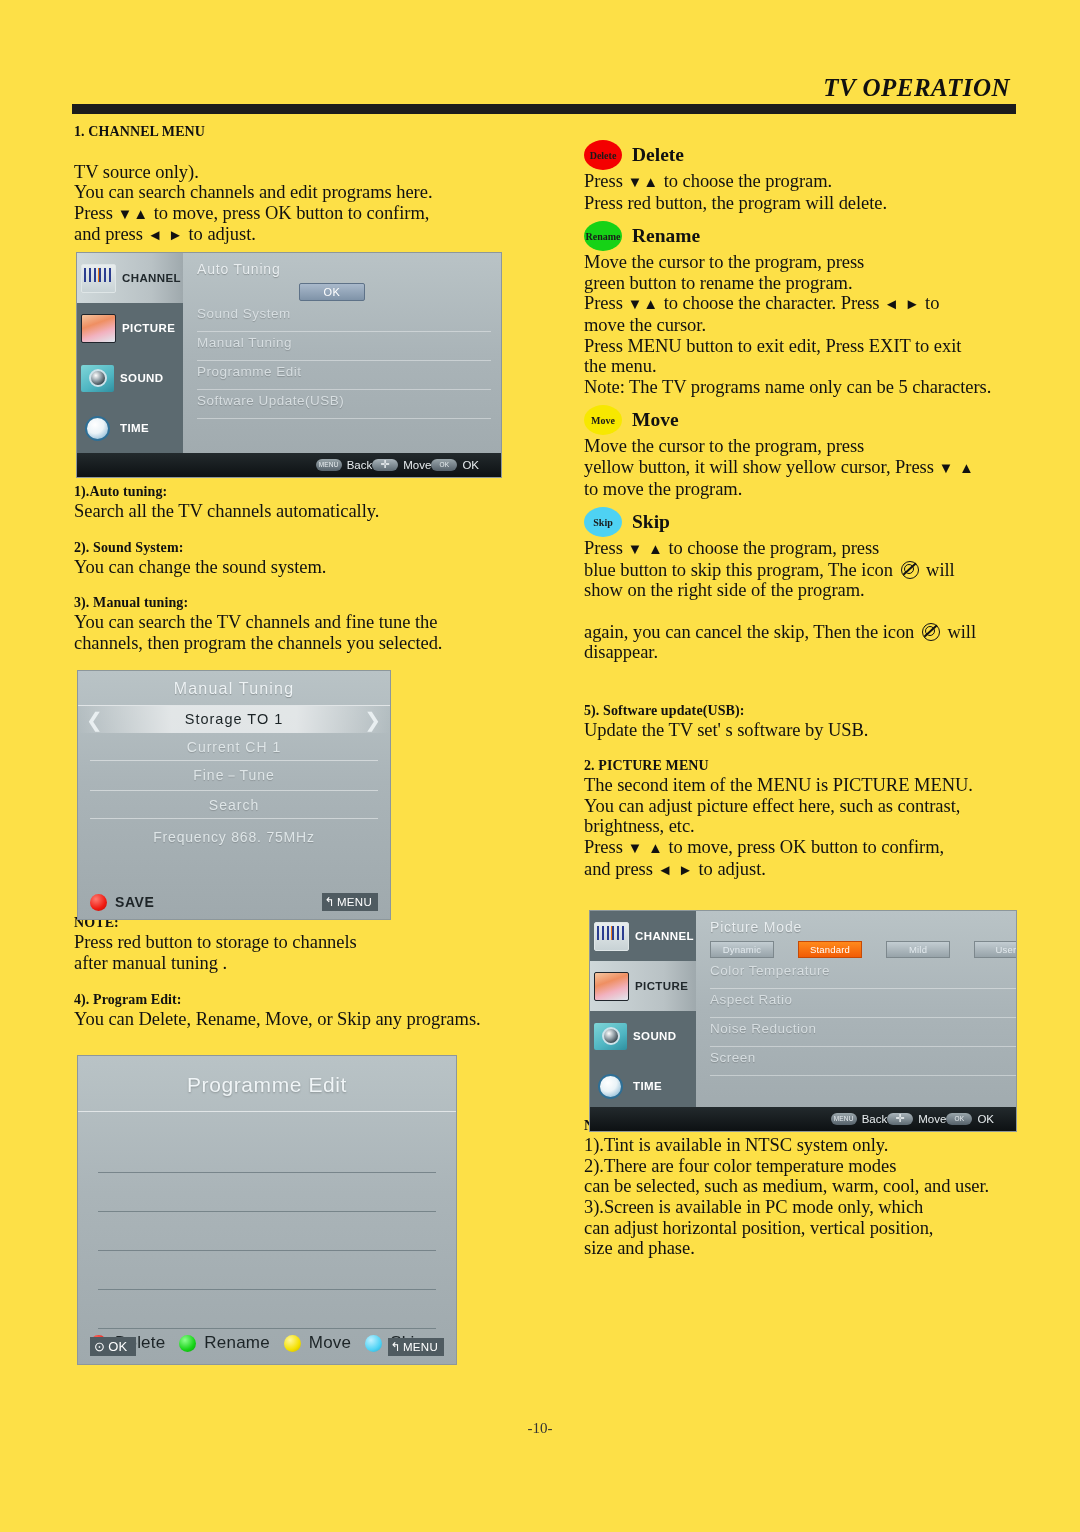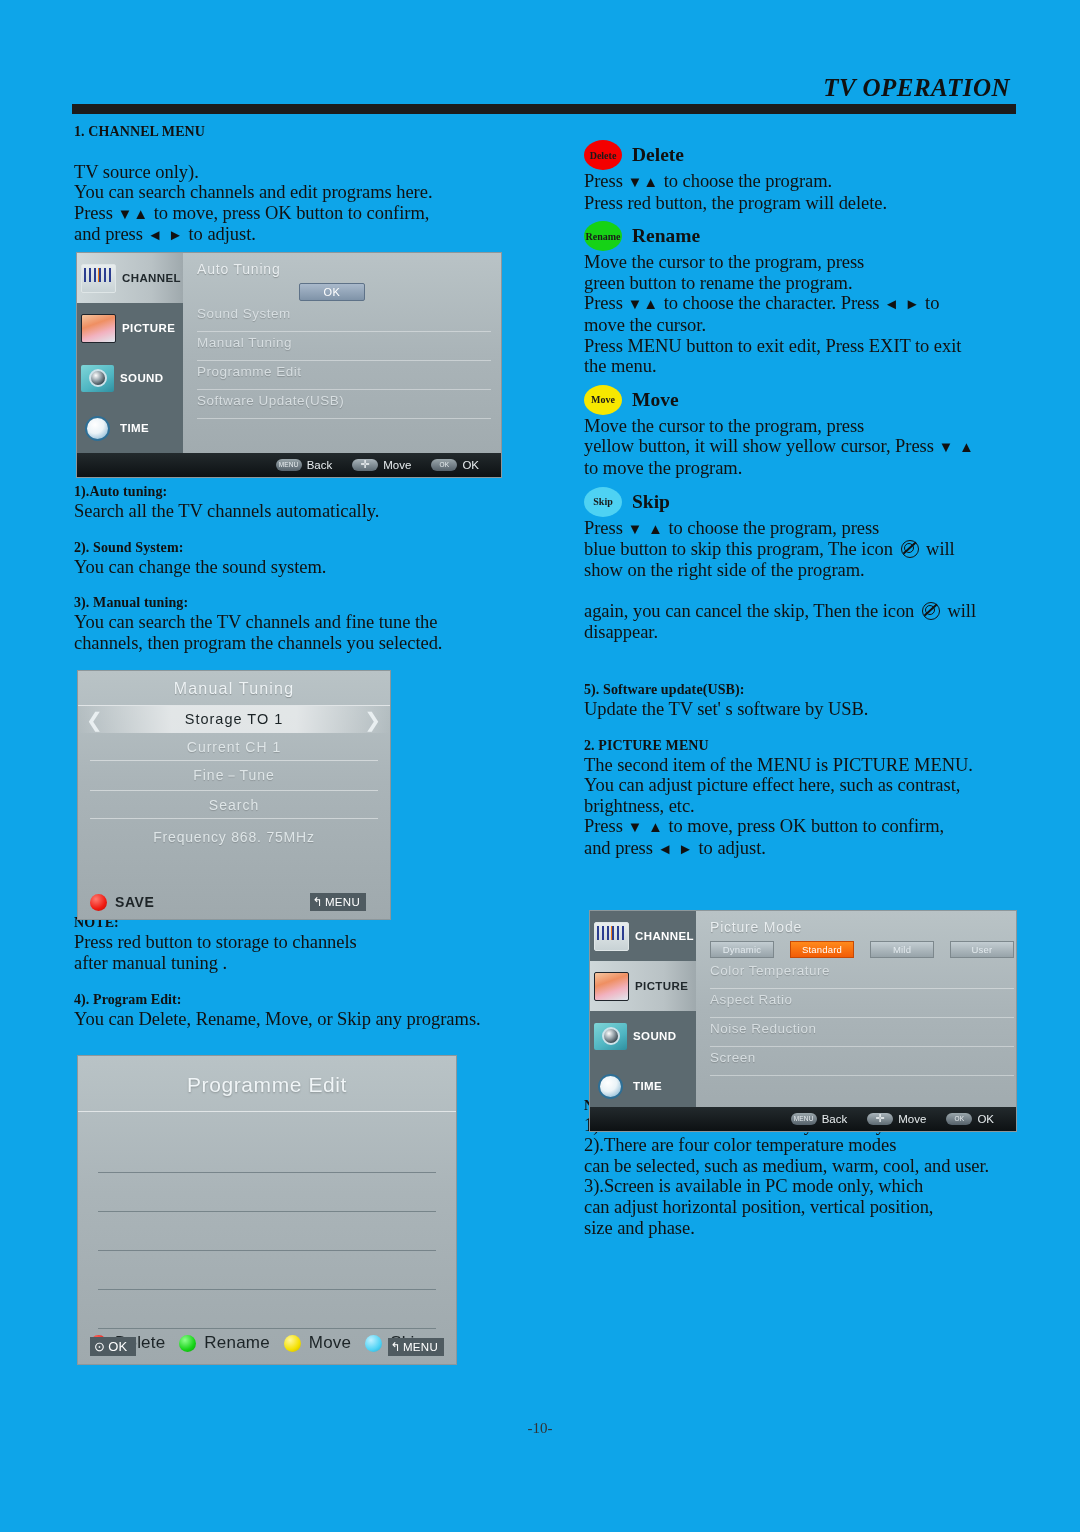--- a/index.html
+++ b/index.html
@@ -14,21 +14,21 @@
     font-family: "Liberation Serif", serif;
     color: #111111;
     overflow: hidden;
   }
 
   .page {
     position: absolute;
     left: 0; top: 0;
     width: 1080px;
     height: 1532px;
-    background: #0ea5e9;
+    background: #fde047;
   }
 
   
   .header {
     position: absolute;
     left: 72px;
     top: 76px;
     width: 944px;
     height: 38px;
   }
@@ -273,21 +273,21 @@
     font-size: 13.5px;
     color: #d7dee1;
     letter-spacing: 0.5px;
     padding: 1px 0 10px 0;
     border-bottom: 1px solid rgba(255,255,255,0.38);
     text-shadow: 0 1px 1px rgba(0,0,0,.2);
     margin-bottom: 2px;
   }
   .mode-row {
     display: flex;
-    gap: 16px;
+    gap: 24px;
     margin: 2px 0 4px 0;
   }
   .mode-btn {
     width: 62px;
     height: 15px;
     line-height: 15px;
     text-align: center;
     font-size: 9.5px;
     color: #e3eaee;
     background: linear-gradient(180deg,#c3cdd2 0%, #97a3a9 100%);
@@ -302,21 +302,20 @@
 
   .osd-footer {
     position: absolute;
     left: 0; right: 0; bottom: 0;
     height: 24px;
     background: linear-gradient(180deg, #232a2d 0%, #0d1113 100%);
     display: flex;
     align-items: center;
     justify-content: flex-end;
     padding-right: 22px;
-    gap: 20px;
   }
   .foot-item {
     display: flex;
     align-items: center;
     gap: 5px;
     color: #e7ecee;
     font-size: 11.5px;
   }
   .pill {
     width: 26px; height: 12px;
@@ -386,21 +385,21 @@
   .mt-freq {
     text-align: center;
     font-size: 14px;
     color: #dfe6e8;
     letter-spacing: .8px;
     padding: 10px 0 0 0;
     text-shadow: 0 1px 1px rgba(0,0,0,.18);
   }
   .mt-bottom {
     position: absolute;
-    left: 0; right: 12px; bottom: 8px;
+    left: 0; right: 0; bottom: 8px;
     display: flex;
     align-items: center;
     padding: 0 12px;
   }
   .dot {
     width: 17px; height: 17px;
     border-radius: 50%;
     flex: none;
     margin-right: 8px;
   }
@@ -660,20 +659,21 @@
       <span class="chip green">Rename</span>
       <span class="chip-label">Rename</span>
     </div>
     <p class="body">
       <span>Move the cursor to the program, press</span><br>
       <span>green button to rename the program.</span><br>
       <span>Press </span><span class="arrows">▼▲</span><span> to choose the character. Press </span><span class="arrows">◄ ►</span><span> to</span><br>
       <span>move the cursor.</span><br>
       <span>Press MENU button to exit edit, Press EXIT to exit</span><br>
       <span>the menu.</span><br>
+      <span>Note: The TV programs name only can be 5 characters.</span>
     </p>
     <div class="gap-s"></div>
 
     <div class="btnrow">
       <span class="chip yellow">Move</span>
       <span class="chip-label">Move</span>
     </div>
     <p class="body">
       <span>Move the cursor to the program, press</span><br>
       <span>yellow button, it will show yellow cursor, Press </span><span class="arrows">▼ ▲</span><br>

